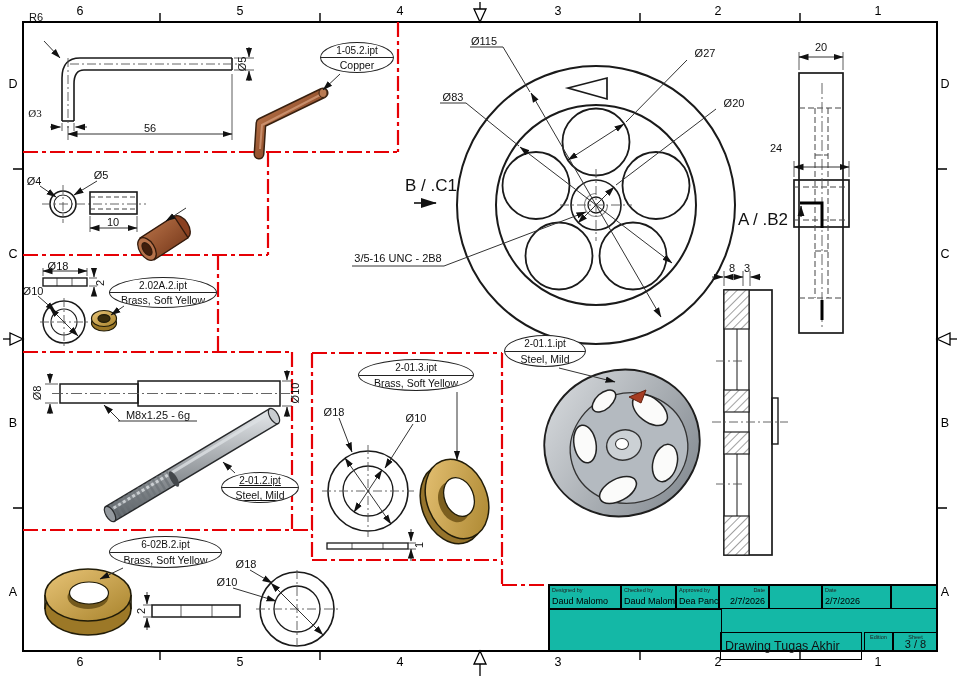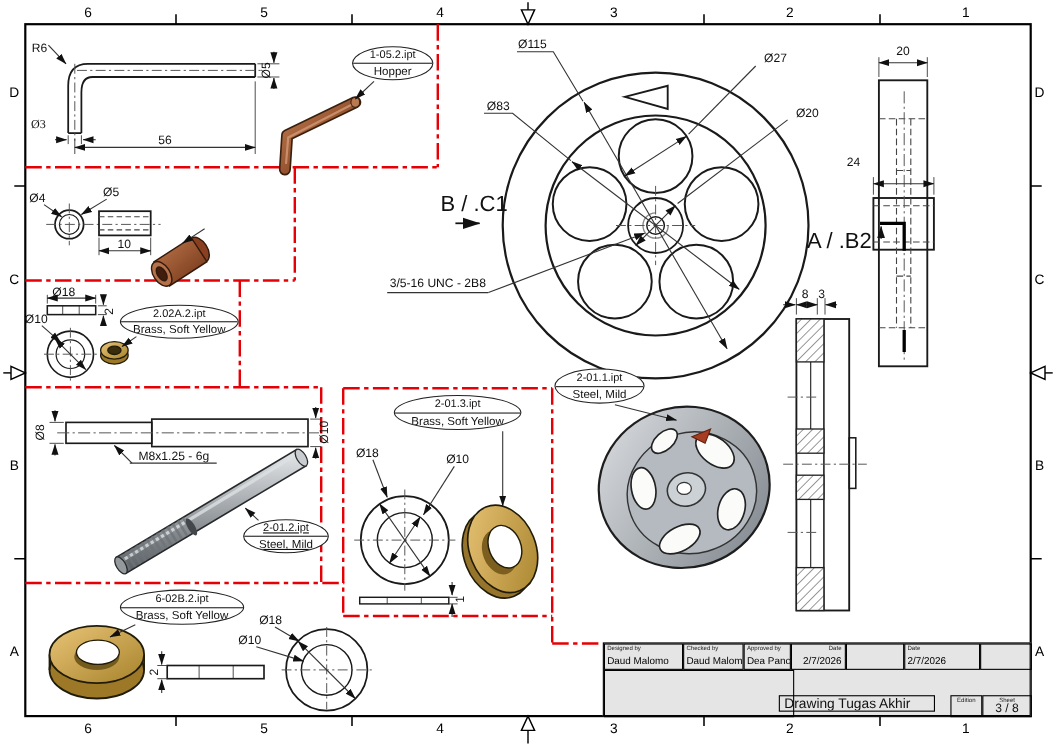--- a/index.html
+++ b/index.html
@@ -2,27 +2,27 @@
 <html><head>
 <meta charset="utf-8">
 <style>
   html,body{margin:0;padding:0;background:#fff;}
   #sheet{position:relative;width:960px;height:678px;background:#fff;overflow:hidden;
          font-family:"Liberation Sans",sans-serif;color:#111;}
   #sheet svg{position:absolute;left:0;top:0;}
   .d{position:absolute;transform:translate(-50%,-50%);font-size:11px;white-space:nowrap;color:#111;}
   .dv{position:absolute;transform:translate(-50%,-50%) rotate(-90deg);font-size:11px;white-space:nowrap;color:#111;}
   .zl{position:absolute;transform:translate(-50%,-50%);font-size:12.5px;color:#000;}
-  .view-label{position:absolute;transform:translate(-50%,-50%);font-size:20px;white-space:nowrap;}
+  .view-label{position:absolute;transform:translate(-50%,-50%);font-size:17px;white-space:nowrap;}
   .balloon{position:absolute;border:1.4px solid #222;border-radius:50%;background:#fff;
            display:flex;flex-direction:column;overflow:hidden;box-sizing:border-box;z-index:5;}
   .balloon .bf{flex:1;display:flex;align-items:center;justify-content:center;
                border-bottom:1.2px solid #222;font-size:10px;}
   .balloon .bm{flex:1;display:flex;align-items:center;justify-content:center;font-size:10.5px;}
-  #titleblock{position:absolute;left:548px;top:584px;width:389px;height:67px;background:#e5e5e5;
+  #titleblock{position:absolute;left:548px;top:584px;width:389px;height:67px;background:#14b8a6;
               border:1.8px solid #000;box-sizing:border-box;z-index:6;}
   .cell{position:absolute;border:0.9px solid #000;box-sizing:border-box;overflow:hidden;}
   .cl{position:absolute;top:1px;left:2px;font-size:5.5px;color:#222;}
   .cl.r{left:auto;right:3px;}
   .cv{position:absolute;bottom:2px;left:2px;font-size:9px;color:#000;white-space:nowrap;}
   .cv.r{left:auto;right:3px;}
   .proj{display:flex;align-items:center;justify-content:center;}
   .proj span{font-size:8.2px;white-space:nowrap;transform:scaleX(0.82);}
   .drawtitle{display:flex;align-items:center;}
   .drawtitle span{font-size:12.5px;padding-left:4px;white-space:nowrap;}
@@ -348,21 +348,21 @@
     </g>
     <ellipse cx="624" cy="445" rx="17.5" ry="15" transform="rotate(-15 624 445)" fill="#ccd1d5" stroke="#333" stroke-width="1.4"></ellipse>
     <ellipse cx="622" cy="444" rx="6.5" ry="5.5" fill="#fff" stroke="#333" stroke-width="1.1"></ellipse>
     <polygon points="629,397 646,390 641,403" fill="#a63c22" stroke="#64200e" stroke-width="1"></polygon>
   </g>
   <line x1="559" y1="368" x2="615" y2="382" stroke="#333" stroke-width="1" marker-end="url(#a)"></line>
 </svg>
 
 <div class="balloon" style="left:320px;top:42px;width:74px;height:31px;">
   <div class="bf">1-05.2.ipt</div>
-  <div class="bm">Hopper</div>
+  <div class="bm">Copper</div>
 </div>
 <div class="balloon" style="left:109px;top:277px;width:108px;height:31px;">
   <div class="bf">2.02A.2.ipt</div>
   <div class="bm">Brass, Soft Yellow</div>
 </div>
 <div class="balloon" style="left:221px;top:472px;width:78px;height:31px;text-decoration:underline;">
   <div class="bf">2-01.2.ipt</div>
   <div class="bm">Steel, Mild</div>
 </div>
 <div class="balloon" style="left:358px;top:359px;width:116px;height:32px;">
@@ -371,21 +371,21 @@
 </div>
 <div class="balloon" style="left:504px;top:335px;width:82px;height:32px;">
   <div class="bf">2-01.1.ipt</div>
   <div class="bm">Steel, Mild</div>
 </div>
 <div class="balloon" style="left:109px;top:536px;width:113px;height:32px;">
   <div class="bf">6-02B.2.ipt</div>
   <div class="bm">Brass, Soft Yellow</div>
 </div>
 
-<div class="d" style="left:36px;top:44px;">R6</div>
+<div class="d" style="left:36px;top:17px;">R6</div>
 <div class="d" style="left:35px;top:113px;font-family:Liberation Serif, serif;">Ø3</div>
 <div class="d" style="left:150px;top:128px;">56</div>
 <div class="dv" style="left:242px;top:64px;">Ø5</div>
 <div class="d" style="left:34px;top:181px;">Ø4</div>
 <div class="d" style="left:101px;top:175px;">Ø5</div>
 <div class="d" style="left:113px;top:222px;">10</div>
 <div class="d" style="left:58px;top:266px;">Ø18</div>
 <div class="dv" style="left:100px;top:283px;">2</div>
 <div class="d" style="left:33px;top:291px;">Ø10</div>
 <div class="dv" style="left:37px;top:393px;">Ø8</div>
@@ -447,21 +447,21 @@
     <span class="cl r">Date</span>
     <span class="cv r">2/7/2026</span>
   </div>
   <div class="cell" style="left:220px;top:0;width:53px;height:24px;"></div>
   <div class="cell" style="left:273px;top:0;width:69px;height:24px;">
     <span class="cl">Date</span>
     <span class="cv">2/7/2026</span>
   </div>
   <div class="cell" style="left:342px;top:0;width:47px;height:24px;"></div>
   <div class="cell" style="left:0;top:24px;width:173px;height:43px;"></div>
-  <div class="cell drawtitle" style="left:159px;top:47px;width:142px;height:15px;">
+  <div class="cell drawtitle" style="left:171px;top:47px;width:142px;height:28px;">
     <span>Drawing Tugas Akhir</span>
   </div>
   <div class="cell" style="left:315px;top:47px;width:29px;height:20px;">
     <span class="cl c">Edition</span>
   </div>
   <div class="cell" style="left:344px;top:47px;width:45px;height:20px;">
     <span class="cl c">Sheet</span>
     <span class="sheetval">3 / 8</span>
   </div>
 </div>

